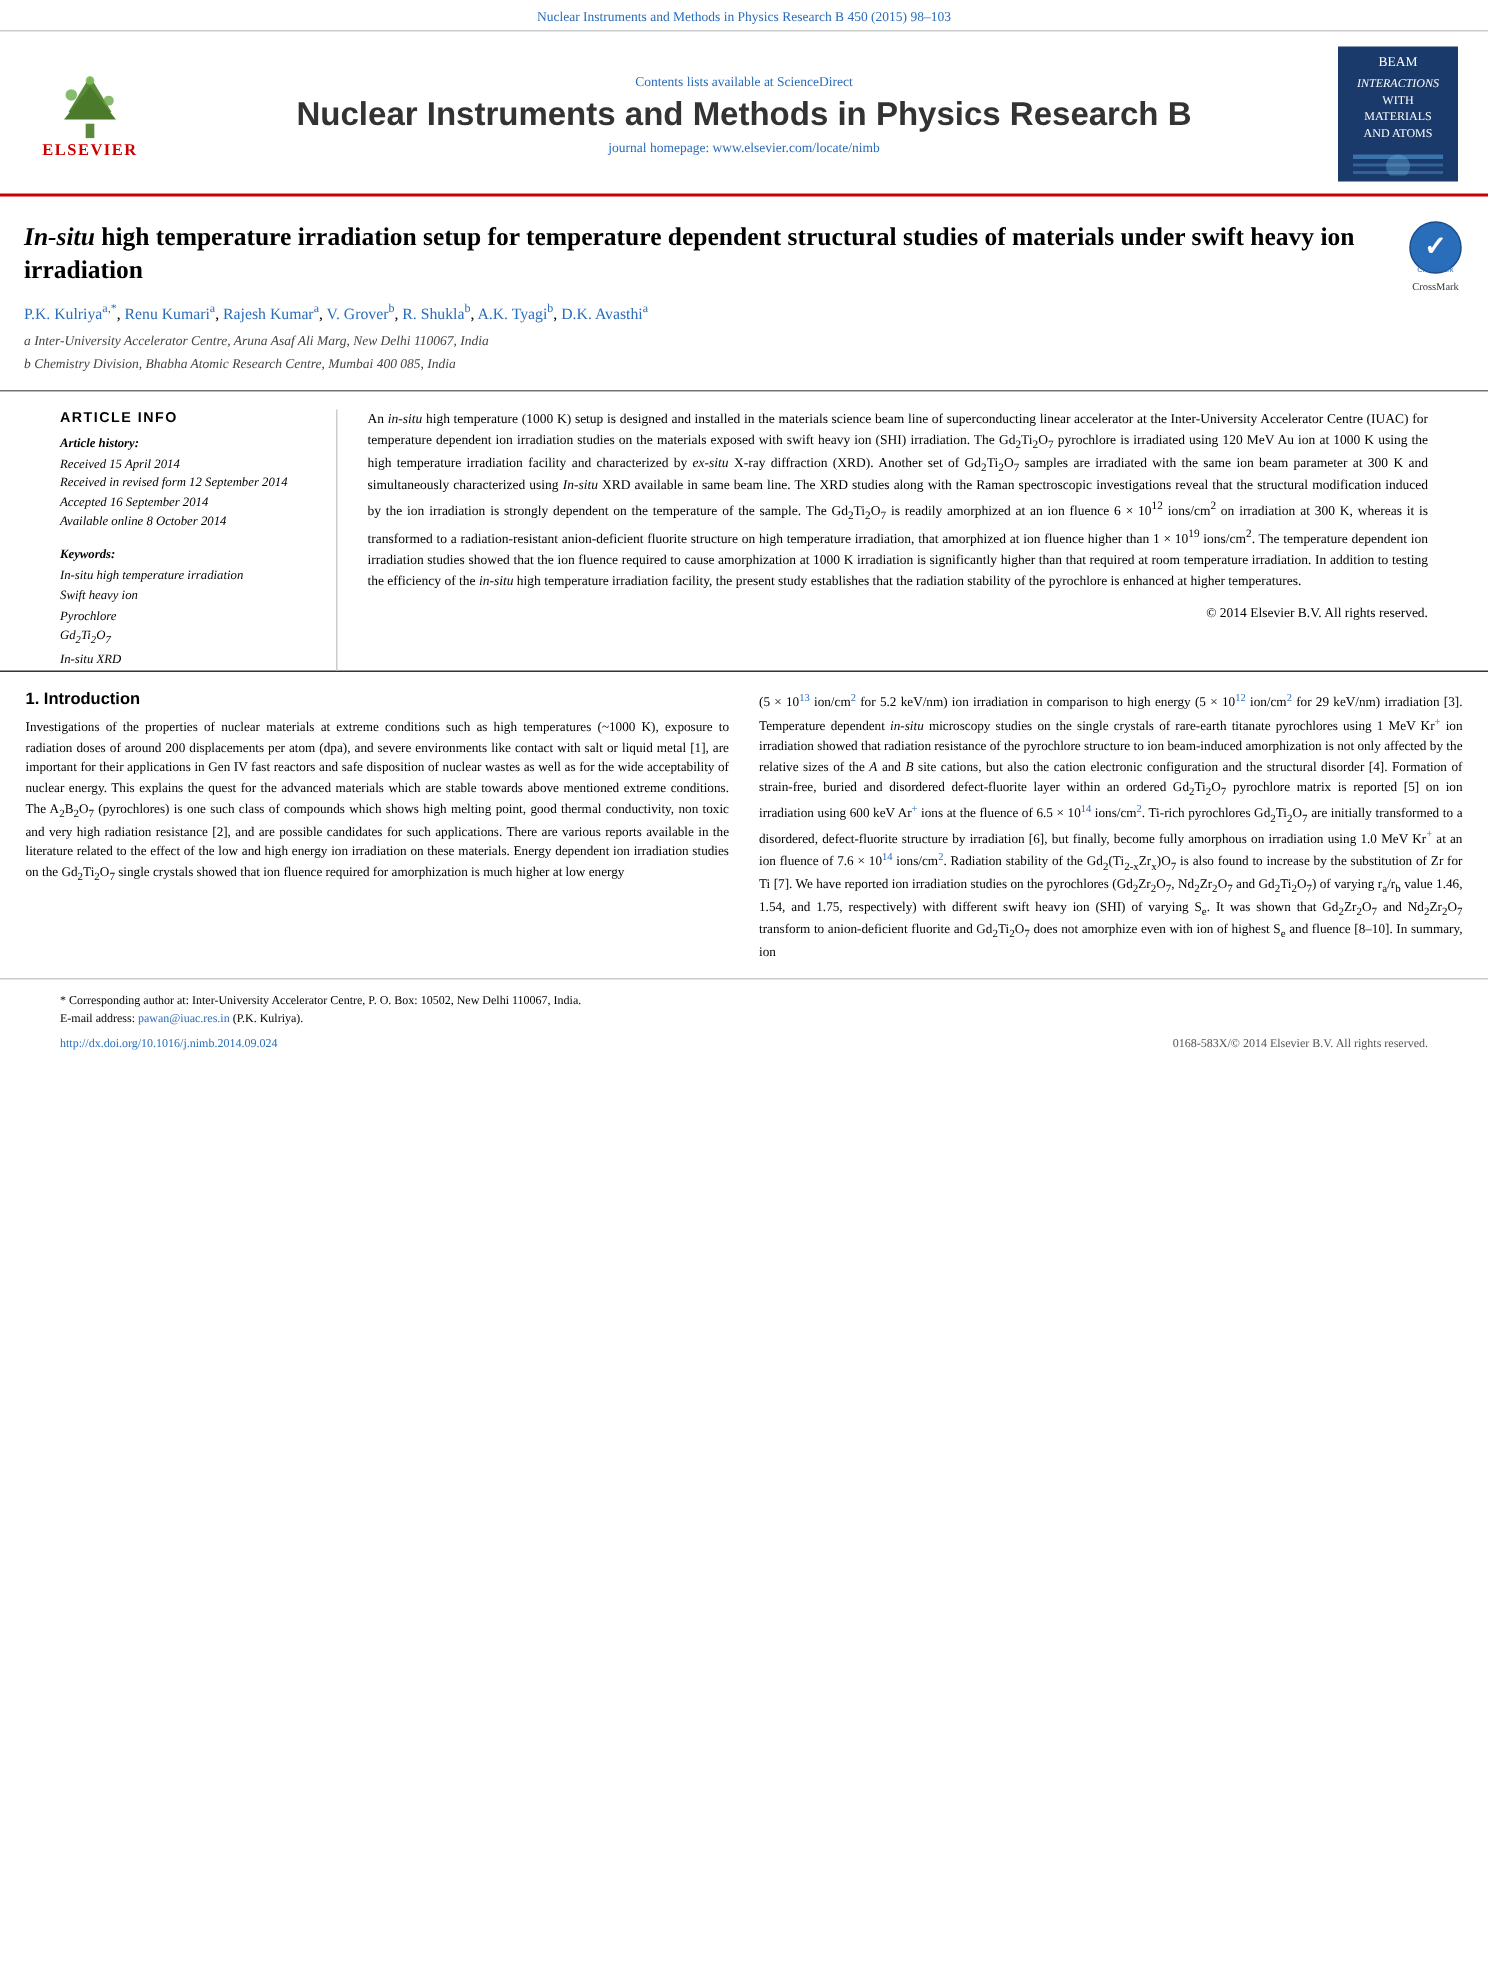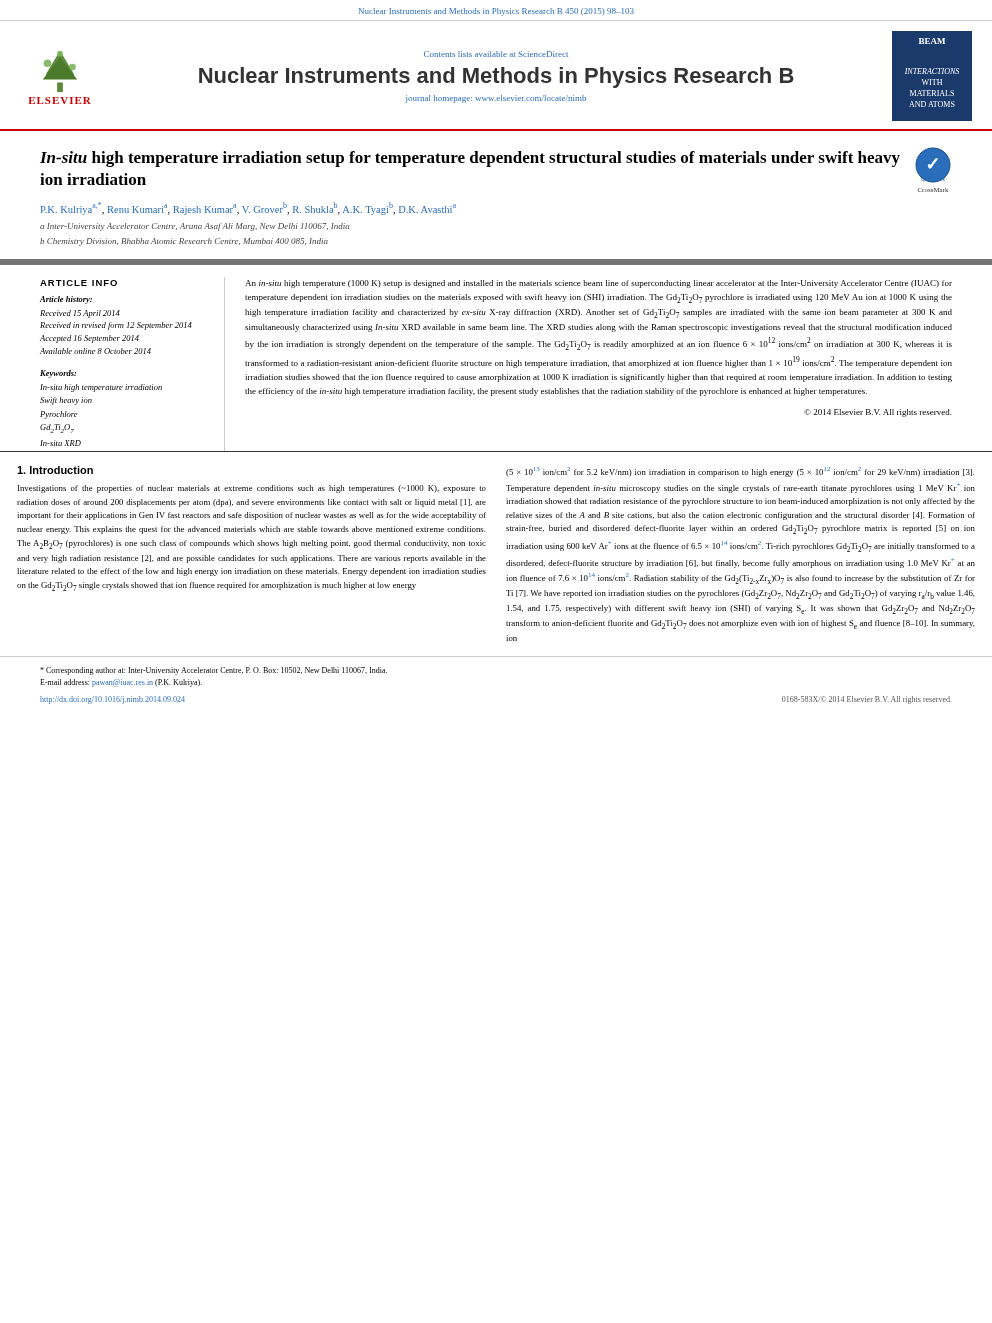--- a/index.html
+++ b/index.html
@@ -87,22 +87,22 @@
       justify-content: center;
       color: #fff;
       font-size: 7px;
       text-align: center;
       padding: 4px;
       line-height: 1.4;
     }
 
     
     .article-title-section {
-      padding: 16px 40px 8px;
-      border-bottom: 6px solid #737373;
+      padding: 16px 16px 8px;
+      border-bottom: 1px solid #737373;
       display: flex;
       align-items: flex-start;
       gap: 10px;
     }
 
     .article-title-text {
       flex: 1;
     }
 
     .article-title {
@@ -303,21 +303,21 @@
       <span>Contents lists available at</span>
       <span style="color:#2a6dba;">ScienceDirect</span>
     </div>
     <div class="journal-title-main">Nuclear Instruments and Methods in Physics Research B</div>
     <div class="journal-homepage">
       <span>journal homepage: www.elsevier.com/locate/nimb</span>
     </div>
   </div>
 
   <div class="journal-cover-img">
-    <div style="font-size:9px;font-weight:bold;color:#fff;margin-bottom:18px;">BEAM</div>
+    <div style="font-size:9px;font-weight:normal;color:#fff;margin-bottom:2px;">BEAM</div>
     <div style="font-size:8px;color:#fff;font-style:italic;">INTERACTIONS</div>
     <div style="font-size:8px;color:#fff;">WITH</div>
     <div style="font-size:8px;color:#fff;">MATERIALS</div>
     <div style="font-size:8px;color:#fff;">AND ATOMS</div>
 
     <svg width="60" height="30" style="margin-top:4px;">
       <rect x="0" y="5" width="60" height="3" fill="#4a8ac4" opacity="0.7"></rect>
       <rect x="0" y="11" width="60" height="2" fill="#4a8ac4" opacity="0.5"></rect>
       <rect x="0" y="16" width="60" height="2" fill="#4a8ac4" opacity="0.5"></rect>
       <rect x="0" y="21" width="60" height="3" fill="#4a8ac4" opacity="0.7"></rect>

